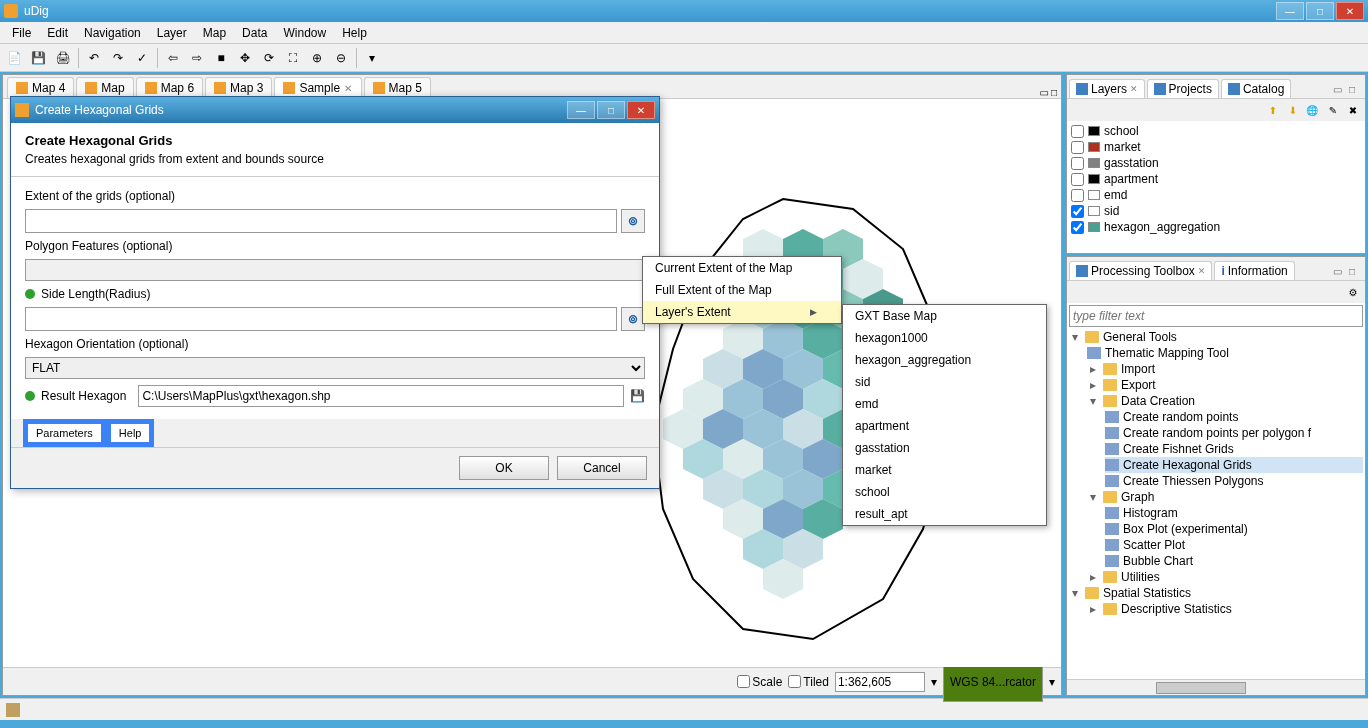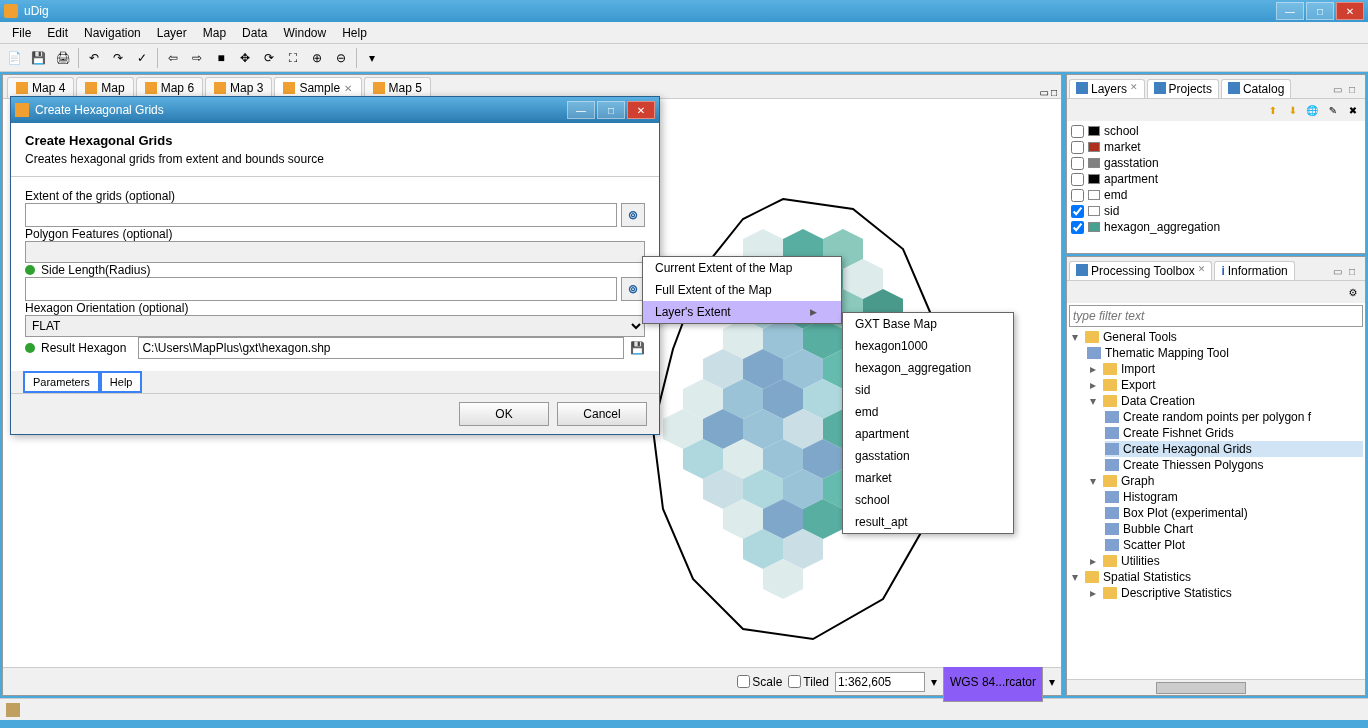--- a/index.html
+++ b/index.html
@@ -22,25 +22,25 @@
 .tab.active{background:#fff}
 .tab .ticon{width:12px;height:12px;background:#f0a030}
 .tab .tclose{font-size:10px;color:#888}
 .tabbar .spacer{flex:1}
 .tabbar .viewbtns{display:flex;gap:2px}
 .map-area{flex:1;position:relative;background:#fff}
 .map-area svg{position:absolute;top:0;left:0}
 .statusbar{height:28px;display:flex;align-items:center;justify-content:flex-end;gap:6px;padding:0 6px;background:#f0f0f0;border-top:1px solid #ccc}
 .statusbar .chk{display:flex;align-items:center;gap:2px}
 .statusbar input[type=text]{width:90px;padding:2px;border:1px solid #999}
-.statusbar .crs{border:1px solid #999;padding:12px 6px;background:#8b5cf6}
+.statusbar .crs{border:1px solid #999;padding:12px 6px;background:#4d7c0f}
 .right{width:300px;display:flex;flex-direction:column;margin:2px;gap:2px}
 .panel{background:#f0f0f0;border:1px solid #999;display:flex;flex-direction:column}
 .panel-tabs{display:flex;height:24px;border-bottom:1px solid #ccc;align-items:flex-end;padding:0 2px}
-.panel-tab{display:flex;gap:3px;padding:2px 6px;border:1px solid #ccc;border-bottom:none;background:#fff;margin-right:2px;cursor:pointer;border-radius:3px 3px 0 0;font-size:11px}
+.panel-tab{display:flex;align-items:center;gap:3px;padding:2px 6px;border:1px solid #ccc;border-bottom:none;background:#fff;margin-right:2px;cursor:pointer;border-radius:3px 3px 0 0;font-size:11px}
 .panel-tab .picon{width:12px;height:12px;background:#4080c0}
 .panel-toolbar{height:22px;display:flex;align-items:center;justify-content:flex-end;gap:4px;padding:0 4px}
 .panel-toolbar .tbtn{width:16px;height:16px;cursor:pointer;display:flex;align-items:center;justify-content:center;font-size:10px}
 .panel-body{flex:1;background:#fff;overflow:auto;padding:2px}
 .layer-row{display:flex;align-items:center;gap:4px;padding:1px 2px}
 .layer-row input{margin:0}
 .layer-row .sw{width:12px;height:10px;border:1px solid #888}
 .tree-node{display:flex;align-items:center;gap:4px;padding:1px 0}
 .tree-node .exp{width:12px;text-align:center;cursor:pointer;color:#666}
 .tree-node .ficon{width:14px;height:12px;background:#f0c050;border-radius:1px}
@@ -50,38 +50,38 @@
 .filter{width:100%;padding:3px;border:1px solid #999;color:#888;font-style:italic;margin-bottom:2px}
 
 .dialog{position:absolute;top:96px;left:10px;width:650px;background:#f0f0f0;border:1px solid #2a6090;box-shadow:2px 2px 8px rgba(0,0,0,.3);z-index:10}
 .dlg-title{height:26px;background:linear-gradient(#5ab0e0,#2a7ab0);display:flex;align-items:center;padding:0 4px;color:#fff}
 .dlg-title .dicon{width:14px;height:14px;background:#f0a030;margin-right:6px}
 .dlg-title .spacer{flex:1}
 .dlg-title .wb{width:28px;height:18px;background:rgba(255,255,255,.2);border:1px solid rgba(255,255,255,.4);display:flex;align-items:center;justify-content:center;font-size:10px;cursor:pointer;margin-left:2px}
 .dlg-title .wb.close{background:#d04030}
 .dlg-head{padding:10px 14px;background:#fff;border-bottom:1px solid #ccc}
 .dlg-head h2{font-size:13px;font-weight:bold;margin-bottom:4px}
-.dlg-body{padding:12px 14px;background:#fff;display:flex;flex-direction:column;gap:0}
+.dlg-body{padding:12px 14px;background:#fff;display:flex;flex-direction:column;gap:6px}
 .fld-lbl{font-size:12px}
 .fld-row{display:flex;gap:4px}
 .fld-row input[type=text]{flex:1;padding:3px;border:1px solid #999}
 .fld-row select{flex:1;padding:2px;border:1px solid #999}
 .fld-row .hbtn{width:24px;height:24px;border:1px solid #999;background:#f0f0f0;display:flex;align-items:center;justify-content:center;cursor:pointer;color:#2060a0;font-weight:bold}
 .radio-row{display:flex;align-items:center;gap:6px}
 .radio-row .dot{width:10px;height:10px;border-radius:50%;background:#30a030}
 .dlg-foot{display:flex;justify-content:flex-end;gap:8px;padding:8px 12px;border-top:1px solid #ccc;background:#f0f0f0}
 .dlg-foot button{width:90px;padding:4px;border:1px solid #999;background:linear-gradient(#fff,#e0e0e0);cursor:pointer}
 .dlg-tabs{display:flex;padding:0 12px;background:#f0f0f0}
-.dlg-tabs .dt{padding:3px 8px;border:2px solid #3b82f6;background:#fff;cursor:pointer;font-size:11px}
+.dlg-tabs .dt{padding:3px 8px;border:5px solid #3b82f6;background:#fff;cursor:pointer;font-size:11px}
 
 .popup{position:absolute;background:#fff;border:1px solid #666;box-shadow:2px 2px 6px rgba(0,0,0,.3);z-index:20}
 .popup .mi{padding:4px 24px 4px 12px;cursor:pointer;white-space:nowrap}
 .popup .mi.sub{display:flex;justify-content:space-between;align-items:center}
 .popup .mi.sub::after{content:"▶";font-size:9px;color:#555;margin-left:20px}
-.popup .mi.hl{background:#c4b5fd}
+.popup .mi.hl{background:#fef9c3}
 .bottombar{height:22px;background:#f0f0f0;border-top:1px solid #ccc;display:flex;align-items:center;padding:0 6px}
 .bottombar .sicon{width:14px;height:14px;background:#c0a060}
 .panel-right-icons{margin-left:auto;display:flex;gap:2px}
 .panel-right-icons span{width:14px;height:14px;cursor:pointer;font-size:10px;color:#666}
 .hscroll{height:16px;background:#f0f0f0;border-top:1px solid #ccc;position:relative}
 .hscroll .thumb{position:absolute;left:30%;width:30%;height:12px;top:2px;background:#ccc;border:1px solid #999}
 </style>
 </head>
 <body>
 
@@ -342,20 +342,24 @@
               <span>Export</span>
             </div>
           <div class="tree-node">
               <span class="exp">▾</span>
               <span class="ficon"></span>
               <span>Data Creation</span>
             </div>
           <div class="tree-children">
             <div class="tree-node">
                 <span class="licon"></span>
+                <span>Create random points</span>
+              </div>
+            <div class="tree-node">
+                <span class="licon"></span>
                 <span>Create random points per polygon f</span>
               </div>
             <div class="tree-node">
                 <span class="licon"></span>
                 <span>Create Fishnet Grids</span>
               </div>
             <div class="tree-node sel">
                 <span class="licon"></span>
                 <span>Create Hexagonal Grids</span>
               </div>
@@ -373,25 +377,25 @@
             <div class="tree-node">
                 <span class="licon"></span>
                 <span>Histogram</span>
               </div>
             <div class="tree-node">
                 <span class="licon"></span>
                 <span>Box Plot (experimental)</span>
               </div>
             <div class="tree-node">
                 <span class="licon"></span>
+                <span>Scatter Plot</span>
+              </div>
+            <div class="tree-node">
+                <span class="licon"></span>
                 <span>Bubble Chart</span>
-              </div>
-            <div class="tree-node">
-                <span class="licon"></span>
-                <span>Scatter Plot</span>
               </div>
           </div>
           <div class="tree-node">
               <span class="exp">▸</span>
               <span class="ficon"></span>
               <span>Utilities</span>
             </div>
         </div>
         <div class="tree-node">
             <span class="exp">▾</span>
@@ -468,21 +472,21 @@
     <button>Cancel</button>
   </div>
 </div>
 
 <div class="popup" style="top:256px;left:642px;width:200px">
   <div class="mi">Current Extent of the Map</div>
   <div class="mi">Full Extent of the  Map</div>
   <div class="mi sub hl">Layer's Extent</div>
 </div>
 
-<div class="popup" style="top:312px;left:842px;width:172px">
+<div class="popup" style="top:304px;left:842px;width:205px">
   <div class="mi">GXT Base Map</div>
   <div class="mi">hexagon1000</div>
   <div class="mi">hexagon_aggregation</div>
   <div class="mi">sid</div>
   <div class="mi">emd</div>
   <div class="mi">apartment</div>
   <div class="mi">gasstation</div>
   <div class="mi">market</div>
   <div class="mi">school</div>
   <div class="mi">result_apt</div>

